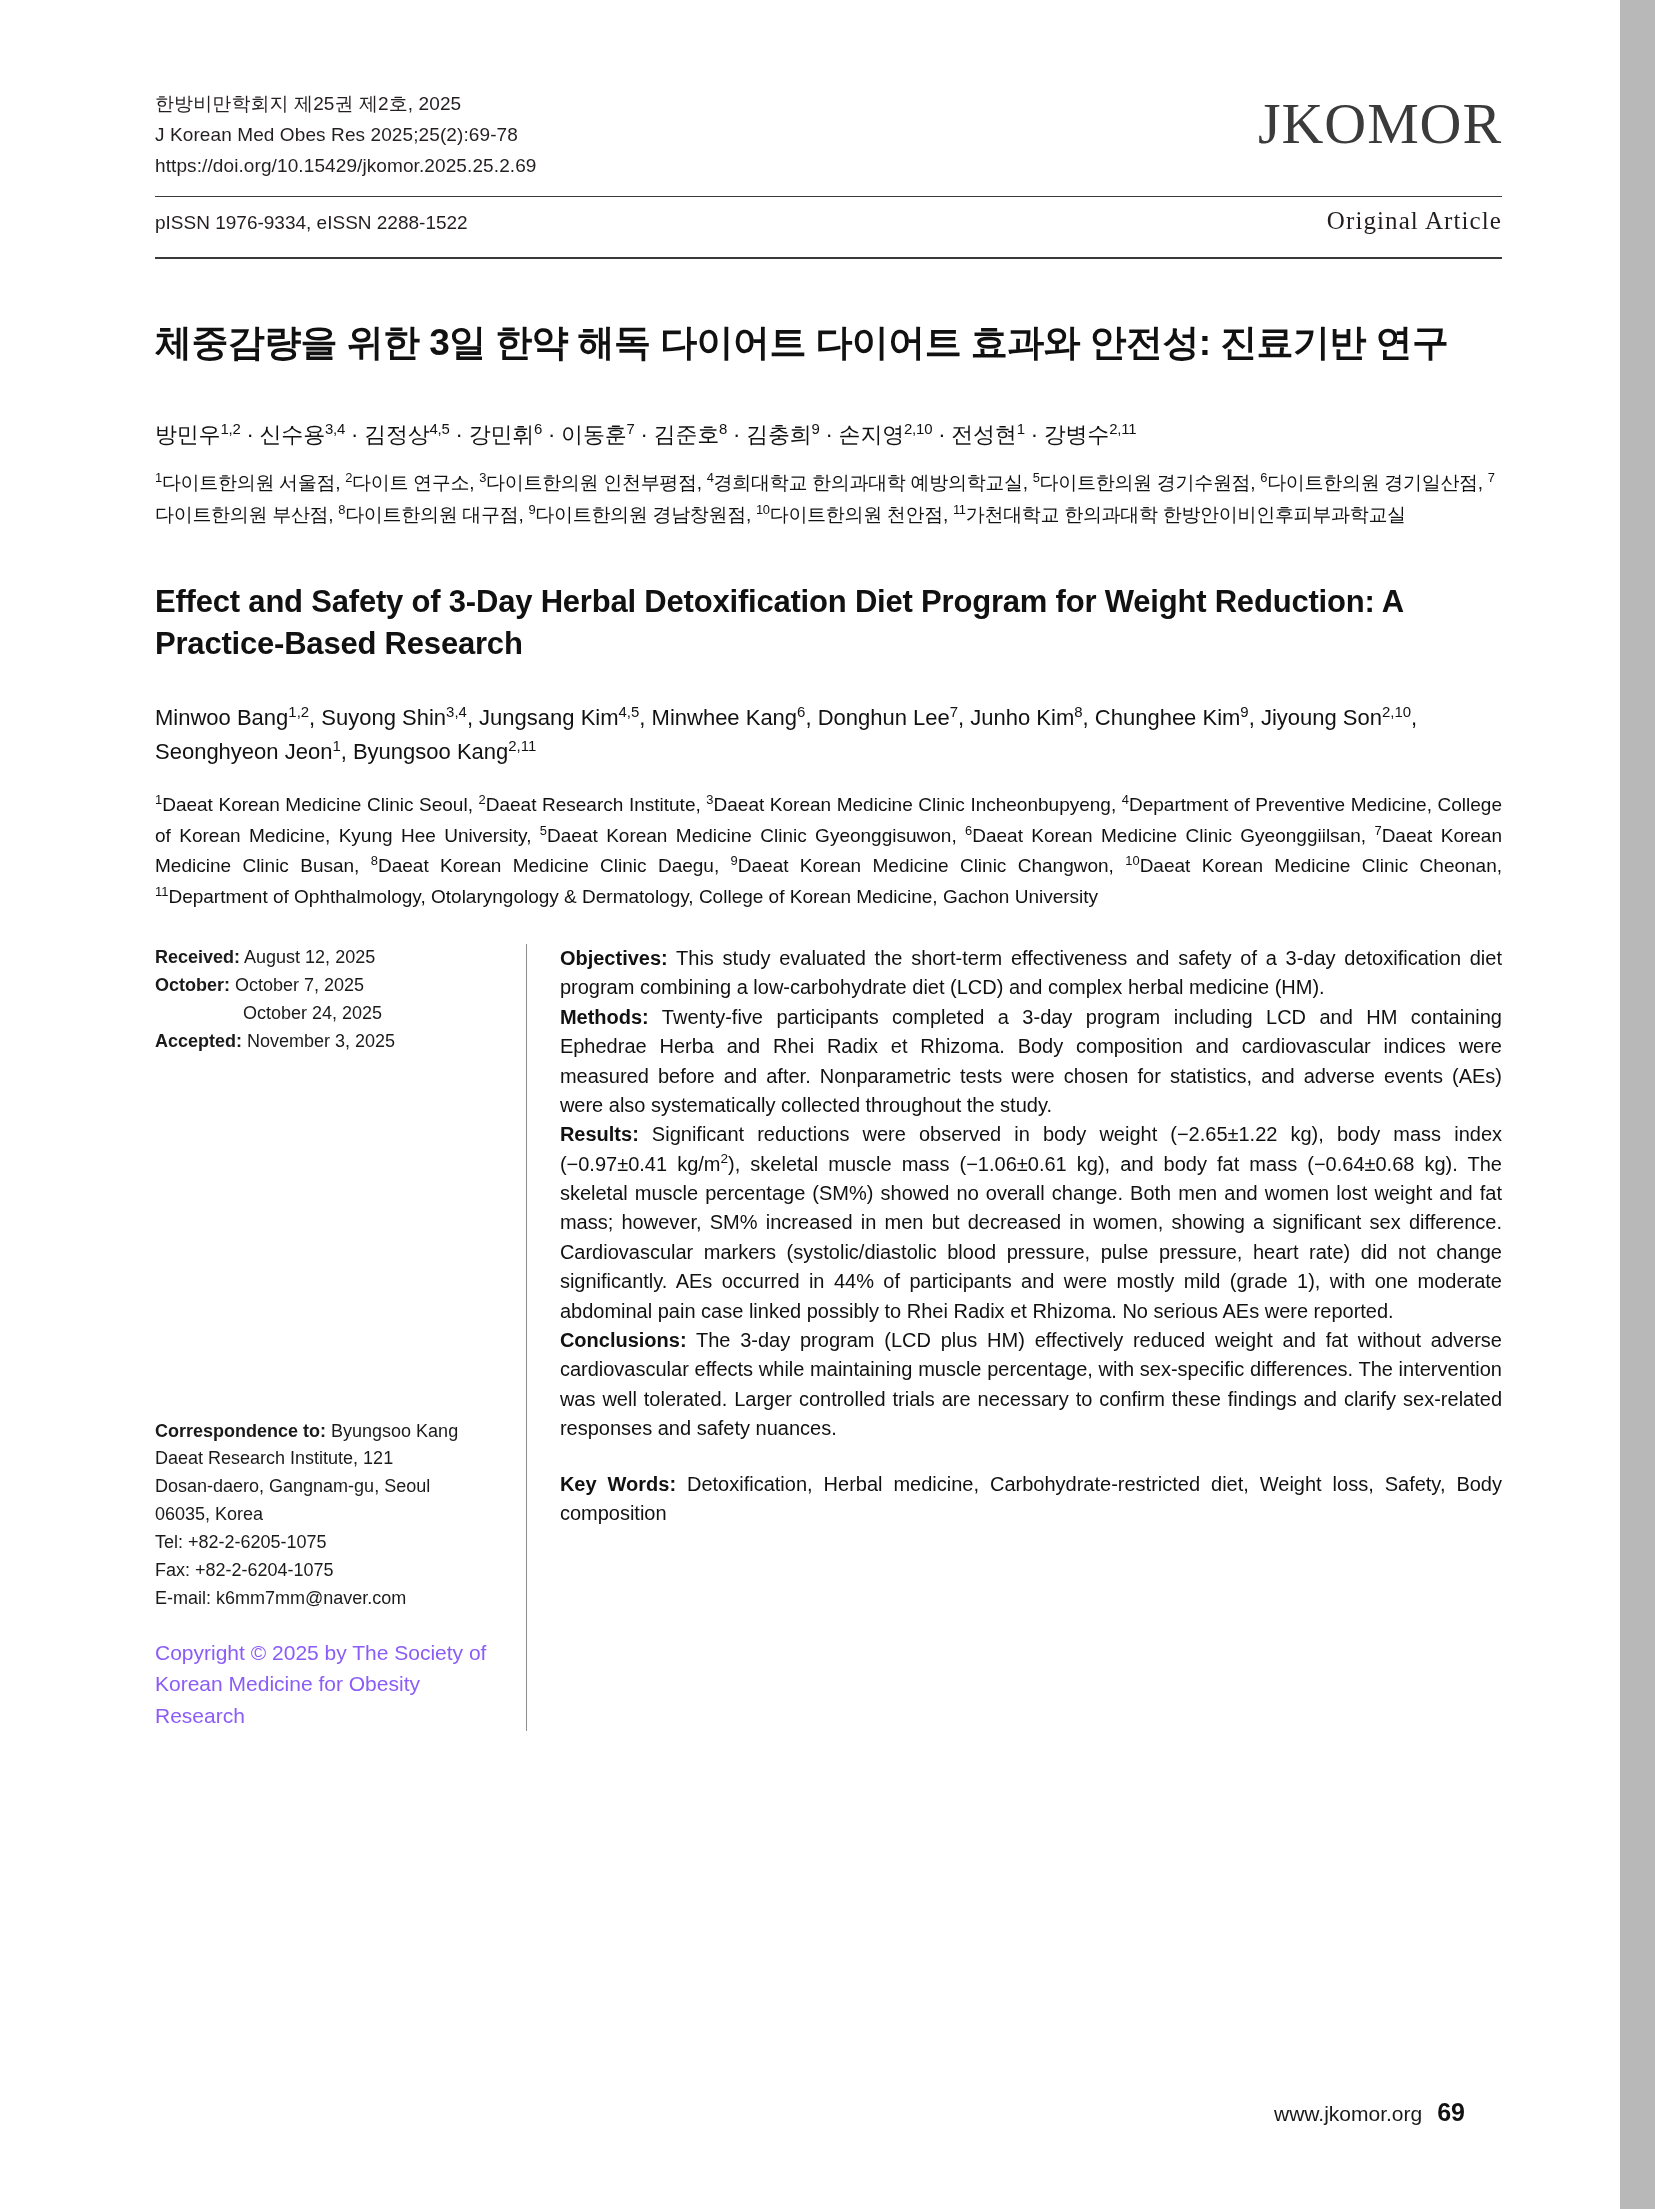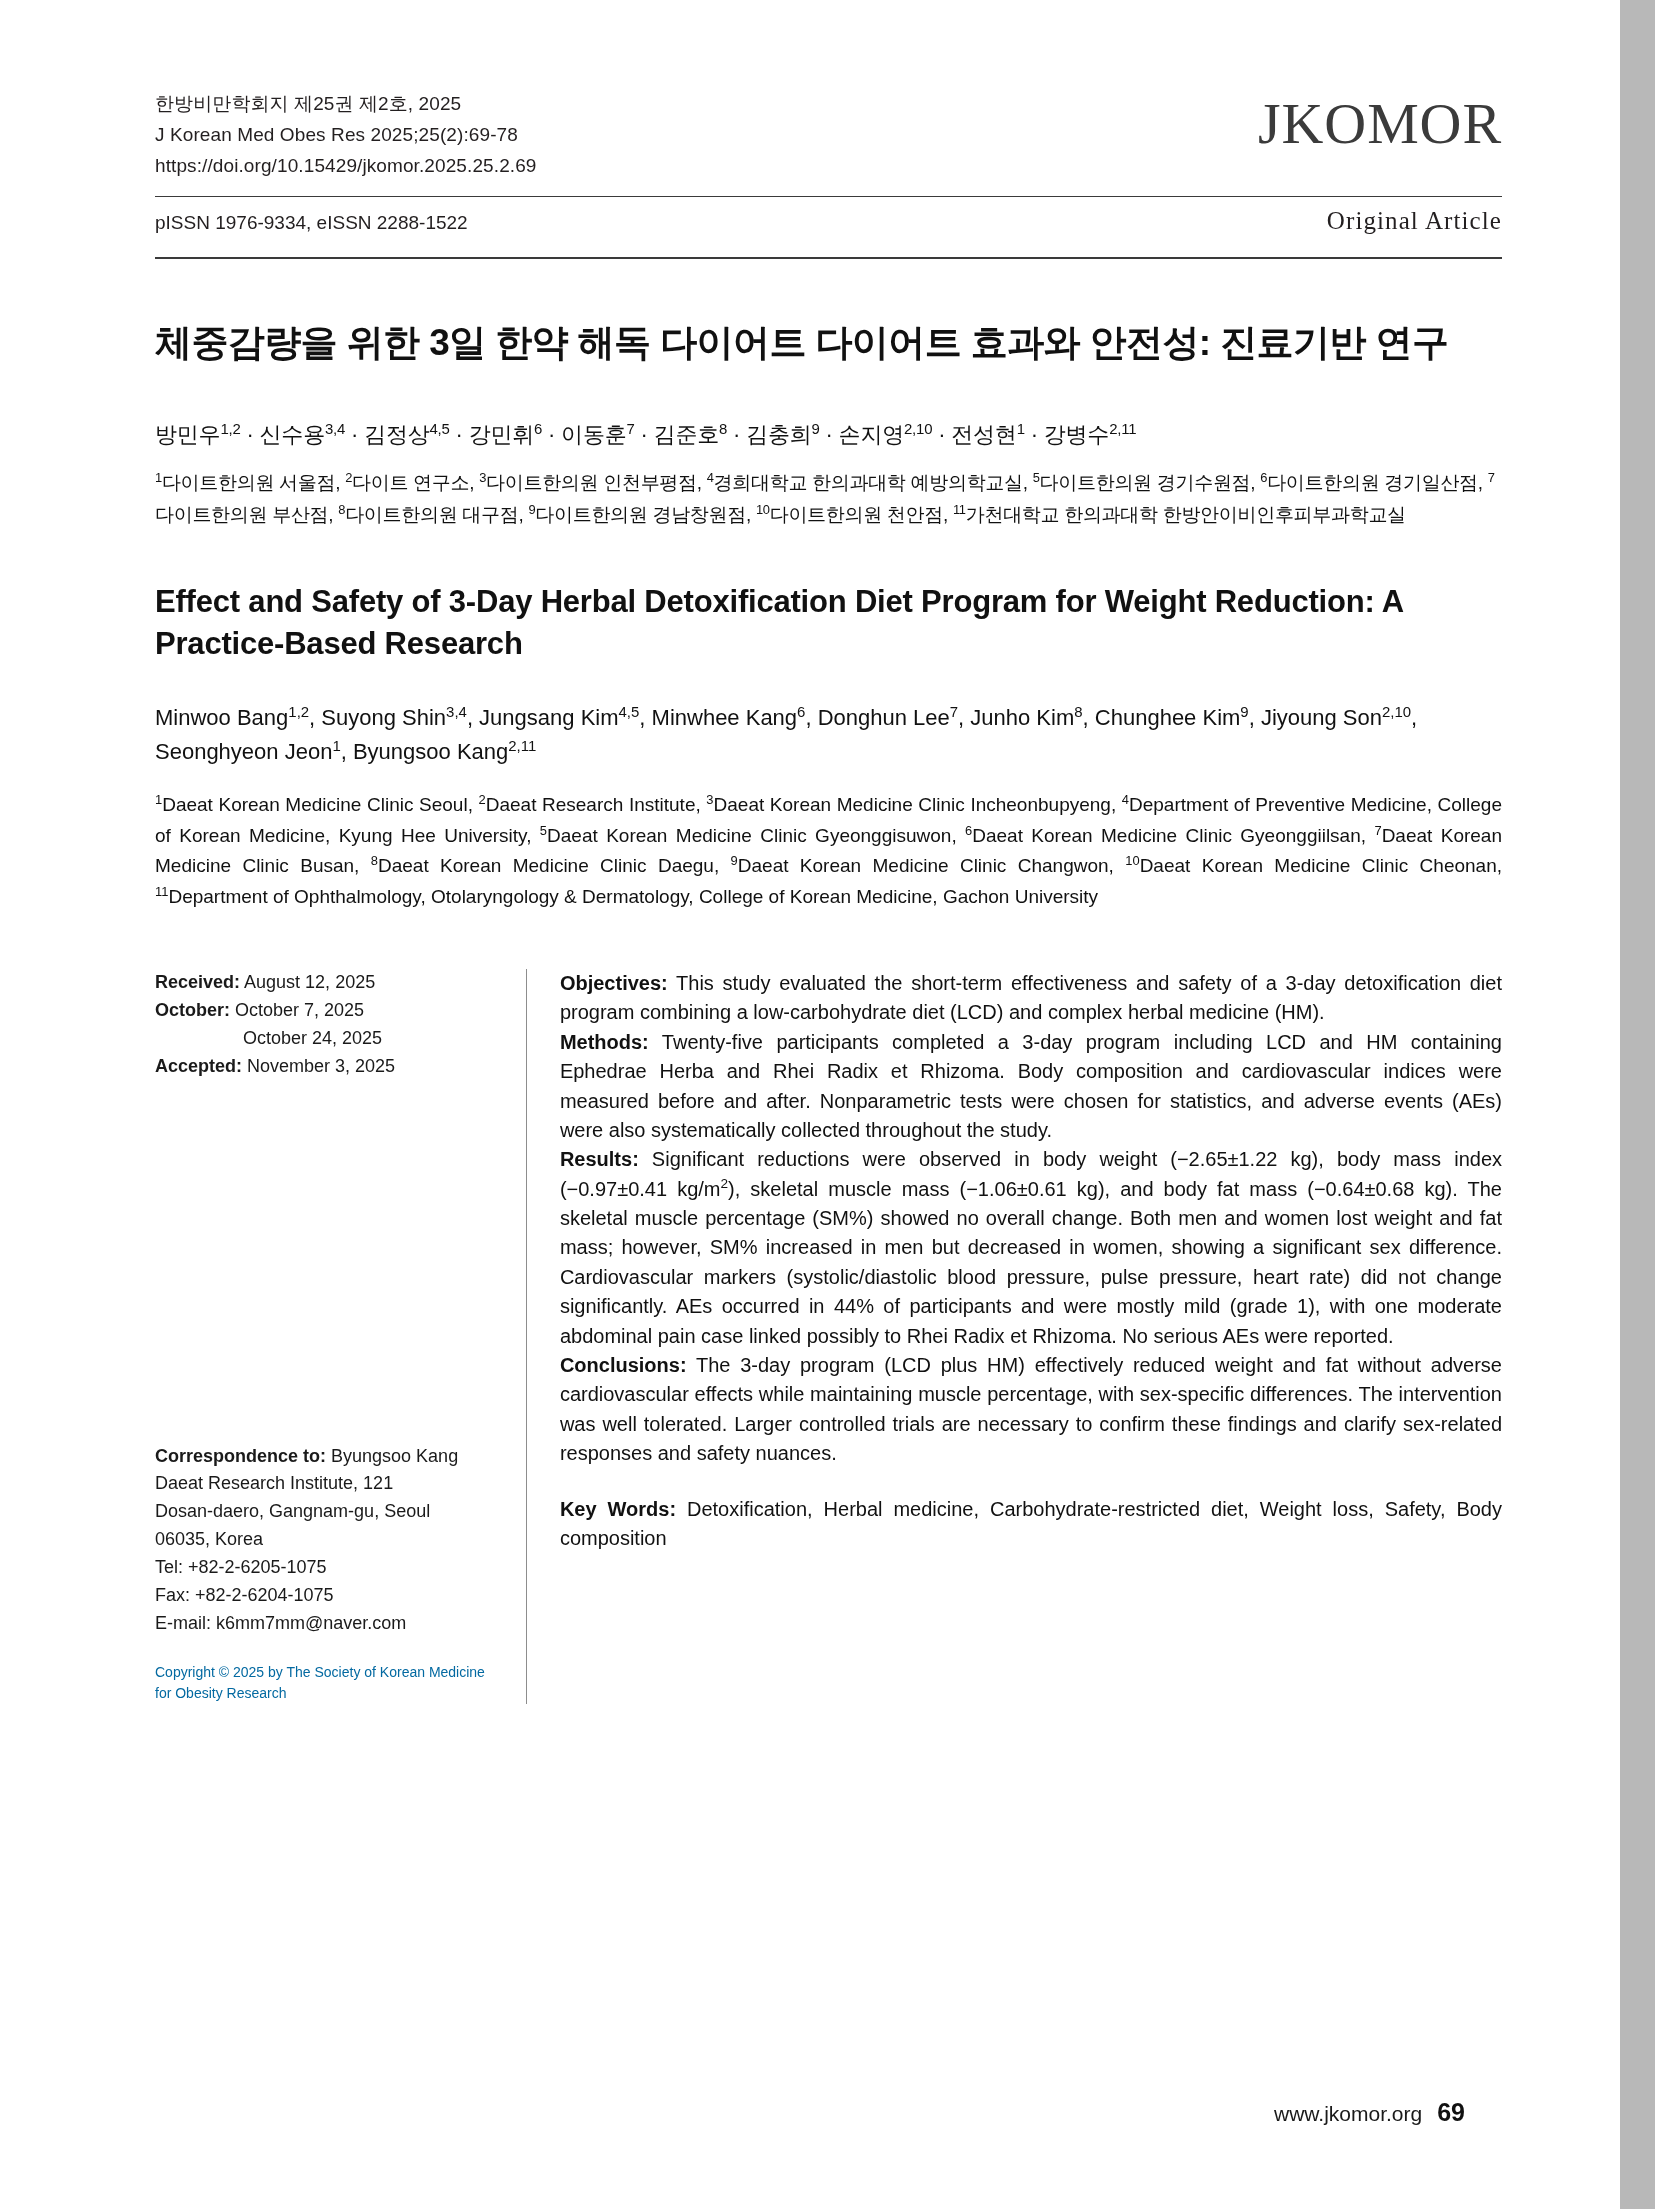--- a/index.html
+++ b/index.html
@@ -113,21 +113,21 @@
     margin-top: 20.4px;
     line-height: 1.62;
     text-align: justify;
     color: #111;
   }
   sup { font-size: 0.68em; vertical-align: super; line-height: 0; }
 
   
   .lower {
     display: flex;
-    margin-top: 56px;
+    margin-top: 31px;
   }
   .col-left {
     width: 371px;
     padding-right: 28px;
     box-sizing: border-box;
     position: relative;
     font-size: 18px;
     line-height: 1.55;
     color: #1a1a1a;
   }
@@ -144,23 +144,23 @@
     text-align: justify;
     color: #111;
   }
   .dates-line { display: block; }
   .dates-line b { font-weight: bold; }
   .dates-indent { display: block; padding-left: 88px; }
   .corr-block { margin-top: 362px; }
   .corr-block b { font-weight: bold; }
   .copyright {
     margin-top: 24px;
-    font-size: 14px;
+    font-size: 21px;
     line-height: 1.5;
-    color: #0369a1;
+    color: #8b5cf6;
   }
   .abs-para { margin-bottom: 0; }
   .abs-para b { font-weight: bold; }
   .keywords { margin-top: 26px; }
   .keywords b { font-weight: bold; }
 
   
   .footer {
     position: absolute;
     right: 155px;

